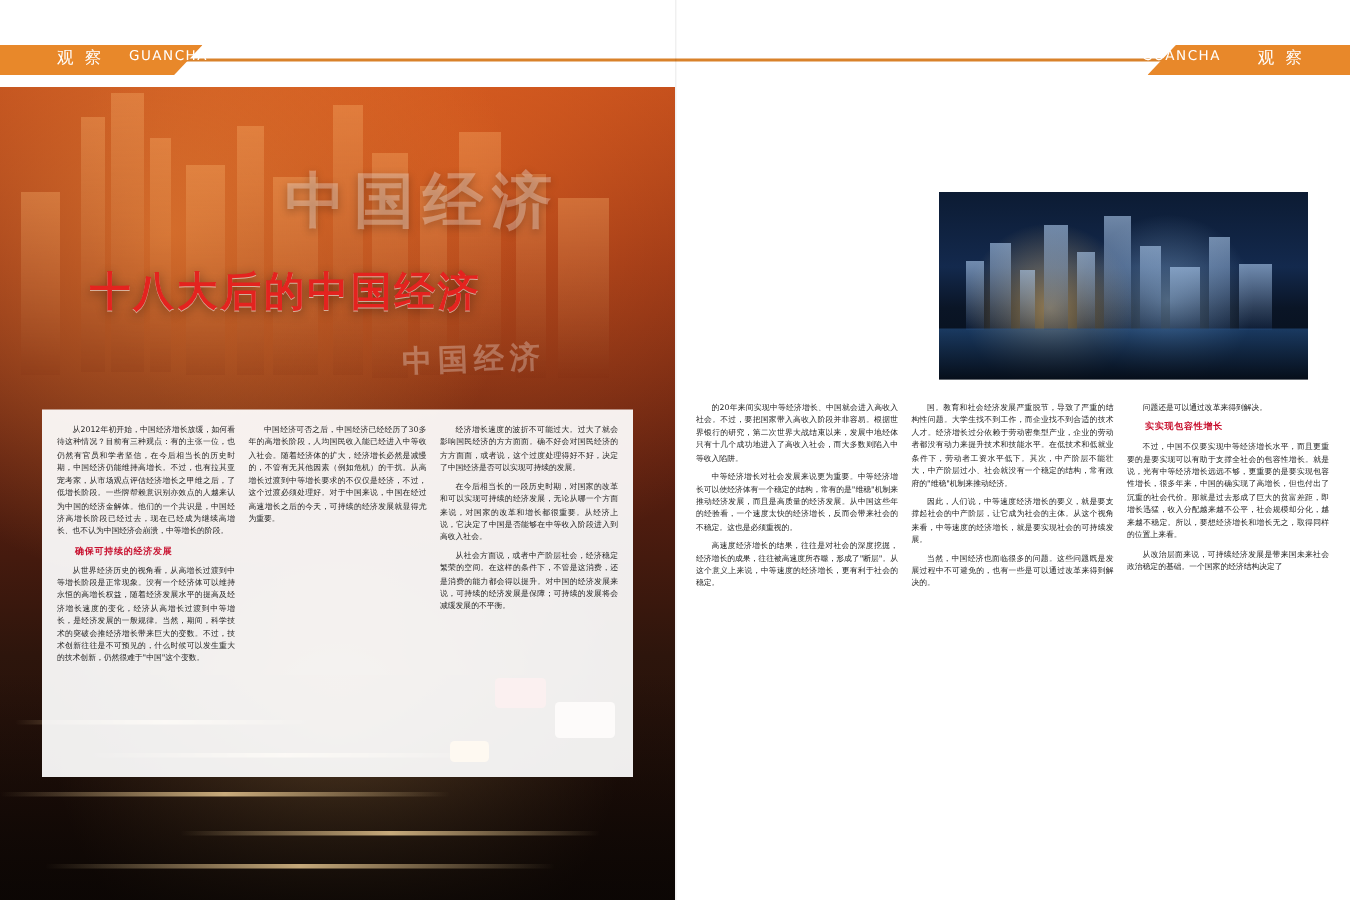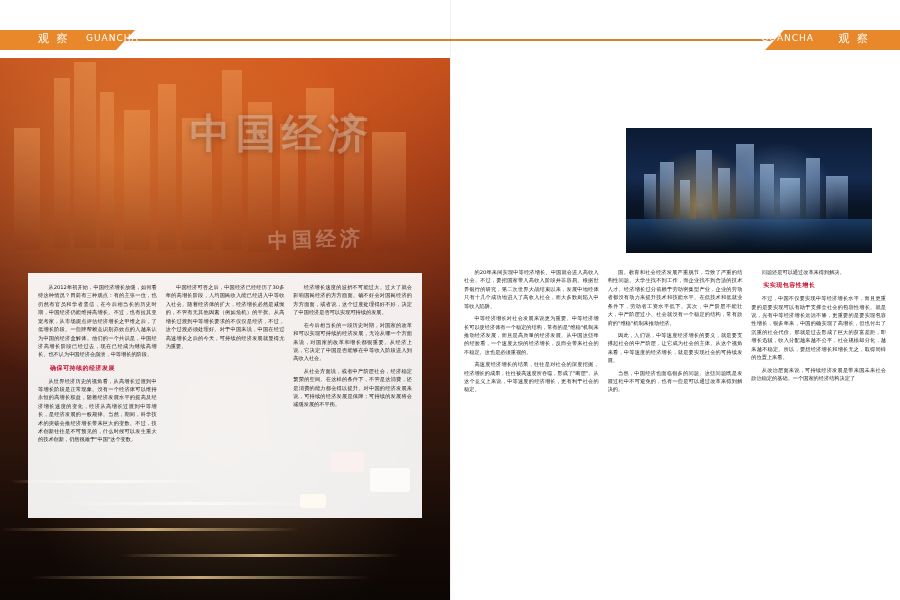--- a/index.html
+++ b/index.html
@@ -124,20 +124,21 @@
         <div class="tower" style="left:248px;top:44px;width:24px;height:150px;"></div>
         <div class="tower" style="left:280px;top:66px;width:18px;height:126px;"></div>
         <div class="tower" style="left:306px;top:30px;width:28px;height:162px;"></div>
         <div class="tower" style="left:344px;top:58px;width:20px;height:136px;"></div>
         <div class="tower" style="left:372px;top:74px;width:34px;height:120px;"></div>
         <div class="tower" style="left:14px;top:70px;width:26px;height:122px;"></div>
       </div>
 
       <div class="ghost-title">中国经济</div>
       <div class="ghost-title2">中国经济</div>
+      <div class="main-title">十八大后的中国经济</div>
 
       <div class="road">
         <div class="streak" style="left:10px;top:30px;width:200px;"></div>
         <div class="streak" style="left:60px;top:52px;width:260px;"></div>
         <div class="streak" style="left:0px;top:78px;width:300px;"></div>
         <div class="streak" style="left:120px;top:104px;width:280px;"></div>
         <div class="streak" style="left:30px;top:126px;width:340px;"></div>
         <div class="car" style="left:330px;top:2px;width:34px;height:20px;background:#c9342c;"></div>
         <div class="car" style="left:370px;top:18px;width:40px;height:24px;background:#d9c9b8;"></div>
         <div class="car" style="left:300px;top:44px;width:26px;height:14px;background:#e8a23a;"></div>

